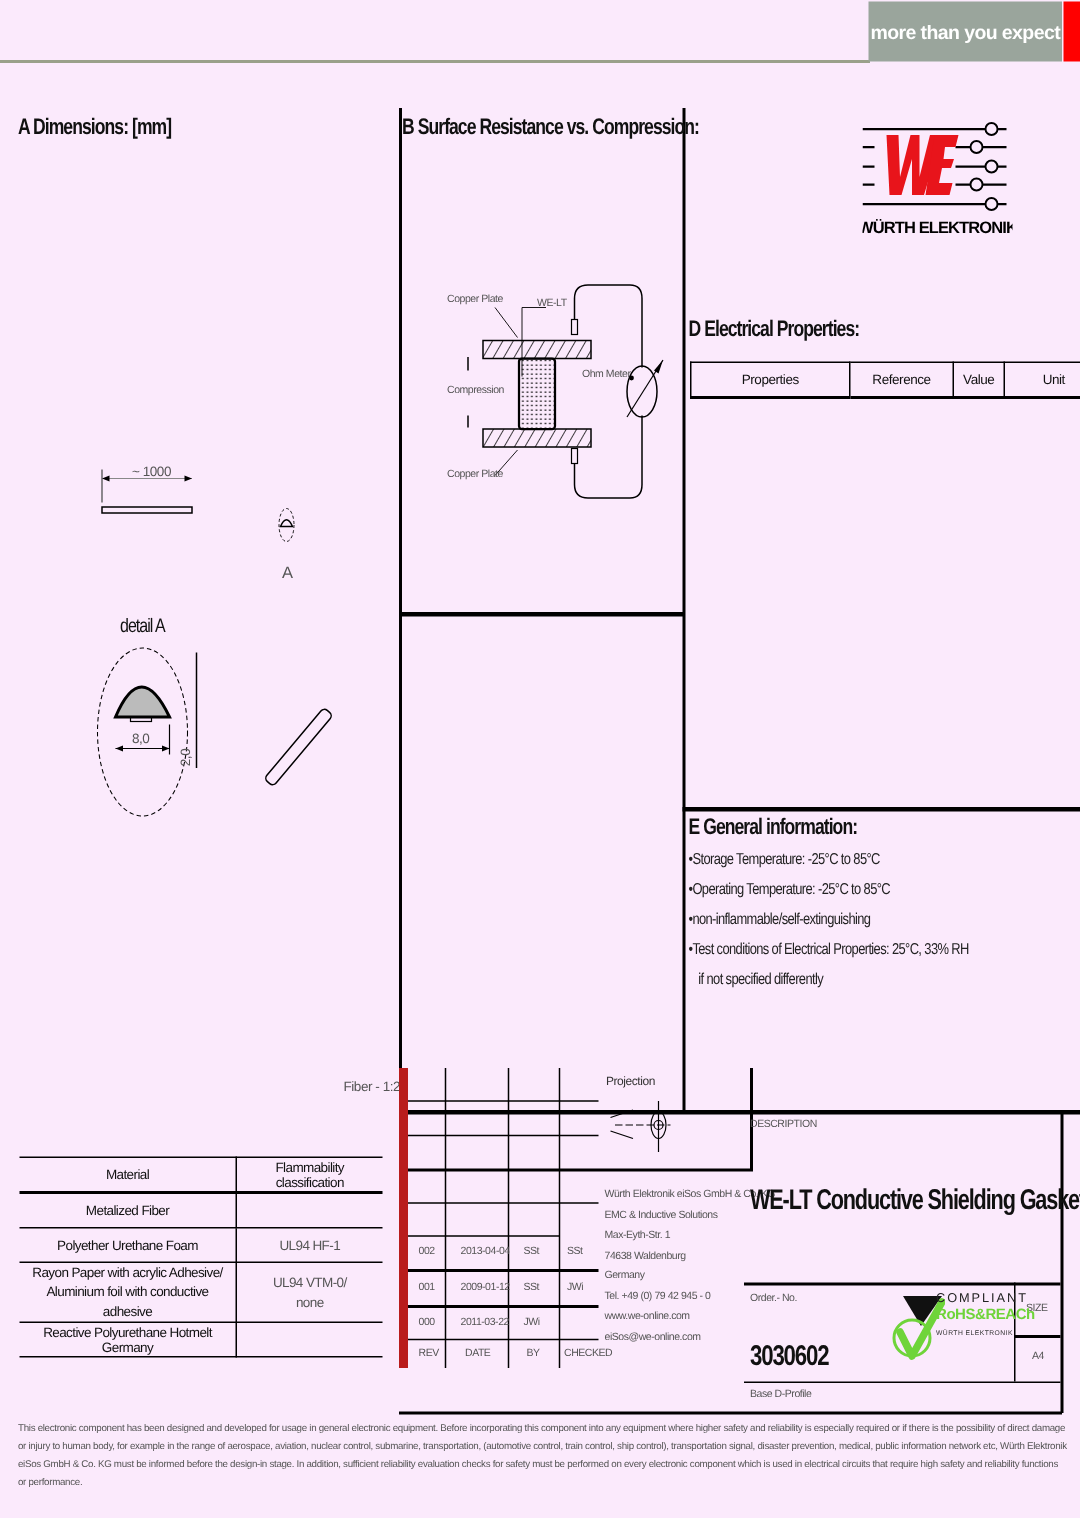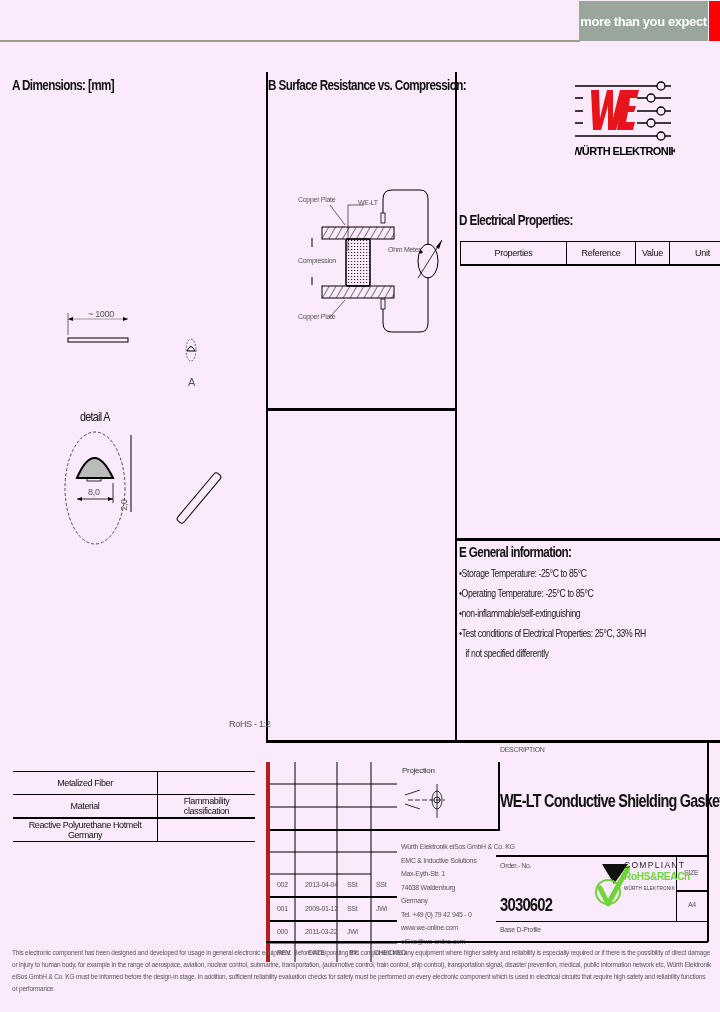--- a/index.html
+++ b/index.html
@@ -59,21 +59,21 @@
     <line x1="17" y1="69" x2="53" y2="69" stroke="#000" stroke-width="0.8"></line>
     <polygon points="17,69 22,67 22,71" fill="#000"></polygon>
     <polygon points="53,69 48,67 48,71" fill="#000"></polygon>
     <line x1="53" y1="53" x2="53" y2="73" stroke="#000" stroke-width="0.8"></line>
     <line x1="71" y1="5" x2="71" y2="82" stroke="#000" stroke-width="1"></line>
     <rect x="135" y="37" width="8" height="62" transform="rotate(40 139 68)" fill="none" stroke="#000" stroke-width="1" rx="3"></rect>
   </svg>
   <div class="abs small" style="left:88px;top:487px;color:#555;">8,0</div>
   <div class="abs small" style="left:118px;top:500px;color:#555;transform:rotate(-90deg);">2,0</div>
 </div>
-<div class="abs small" style="left:229px;top:719px;color:#555;">RoHS - 1:2</div>
+<div class="abs small" style="left:229px;top:719px;color:#555;">Fiber - 1:2</div>
 
 <div class="abs sec-title" style="left:268px;top:76px;">B Surface Resistance vs. Compression:</div>
 <div>
   <svg class="abs" style="left:290px;top:185px;" width="160" height="150" viewBox="0 0 160 150">
     <defs>
       <pattern id="hatch" width="6" height="6" patternUnits="userSpaceOnUse" patternTransform="rotate(30)">
         <line x1="0" y1="0" x2="0" y2="6" stroke="#000" stroke-width="1"></line>
       </pattern>
       <pattern id="dots" width="3" height="3" patternUnits="userSpaceOnUse">
         <rect x="1" y="1" width="1.2" height="0.8" fill="#000"></rect>
@@ -146,39 +146,49 @@
 <ul class="abs gen" style="left:459px;top:567px;margin:0;padding:0;transform:scaleX(0.82);transform-origin:left top;">
   <li>•Storage Temperature: -25°C to 85°C</li>
   <li>•Operating Temperature: -25°C to 85°C</li>
   <li>•non-inflammable/self-extinguishing</li>
   <li>•Test conditions of Electrical Properties: 25°C, 33% RH</li>
   <li style="padding-left:8px;">  if not specified differently</li>
 </ul>
 
 <table class="abs mat" style="left:13px;top:771px;width:242px;">
   <tbody>
-      <tr>
+      <tr style="border-bottom:2px solid #000;">
+    <td style="width:140px;border-left:none;">Material</td>
+    <td style="border-right:none;">Flammability classification</td>
+  </tr>
+  <tr>
     <td style="border-left:none;">Metalized Fiber</td>
     <td style="border-right:none;"></td>
   </tr>
-  <tr style="border-bottom:2px solid #000;">
-    <td style="width:140px;border-left:none;">Material</td>
-    <td style="border-right:none;">Flammability classification</td>
+  <tr>
+    <td style="border-left:none;">Polyether Urethane Foam</td>
+    <td style="border-right:none;color:#555;">UL94 HF-1</td>
+  </tr>
+  <tr>
+    <td style="border-left:none;white-space:pre-line;line-height:13px;height:30px;">Rayon Paper with acrylic Adhesive/
+Aluminium foil with conductive adhesive</td>
+    <td style="border-right:none;white-space:pre-line;line-height:13px;color:#555;">UL94 VTM-0/
+none</td>
   </tr>
   <tr>
     <td style="border-left:none;">Reactive Polyurethane Hotmelt Germany</td>
     <td style="border-right:none;"></td>
   </tr>
 </tbody>
   </table>
 
 <div class="abs hline" style="left:266px;top:740px;width:454px;"></div>
 <div>
 
-  <div class="abs" style="left:266px;top:762px;width:230px;height:200px;border-left:4px solid #b91c1c;">
+  <div class="abs" style="left:266px;top:712px;width:230px;height:200px;border-left:6px solid #b91c1c;">
     <svg class="abs" style="left:0;top:0;" width="230" height="200" viewBox="0 0 230 200">
       <g stroke="#000" stroke-width="1">
         <line x1="25" y1="0" x2="25" y2="200"></line>
         <line x1="67" y1="0" x2="67" y2="200"></line>
         <line x1="101" y1="0" x2="101" y2="68"></line>
         <line x1="101" y1="68" x2="101" y2="200"></line>
         <line x1="0" y1="22" x2="127" y2="22"></line>
         <line x1="0" y1="45" x2="127" y2="45"></line>
         <line x1="0" y1="90" x2="127" y2="90"></line>
         <line x1="0" y1="112" x2="101" y2="112"></line>

